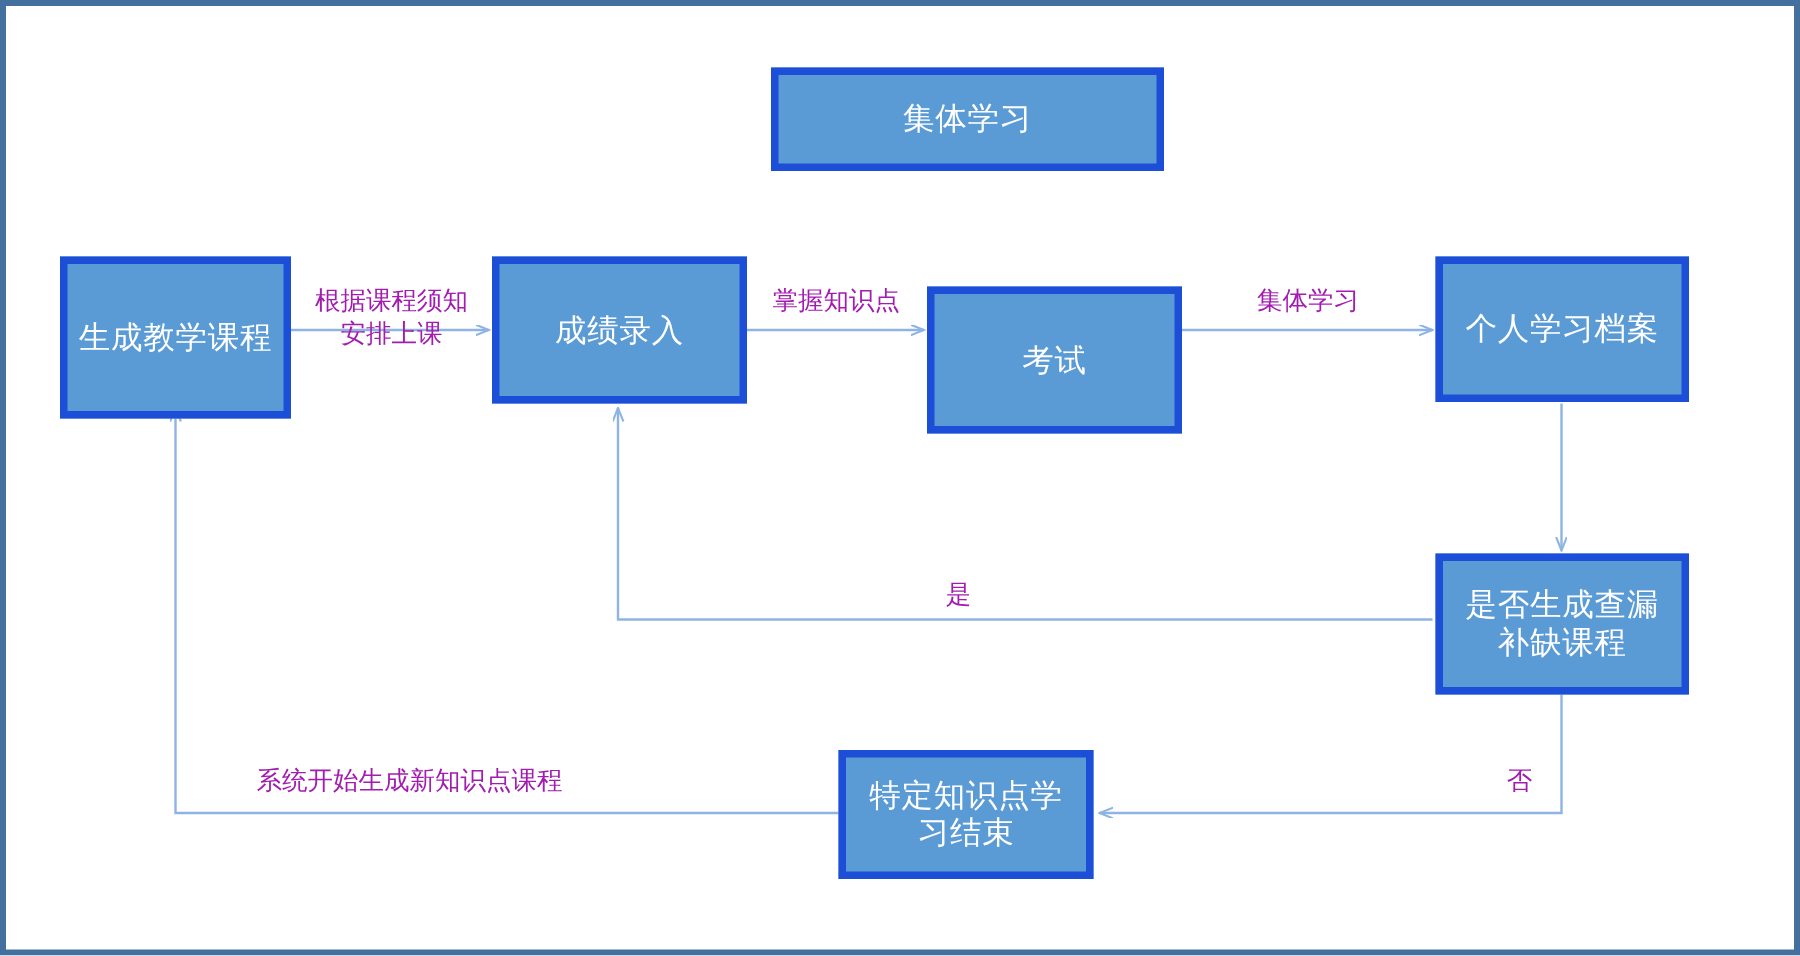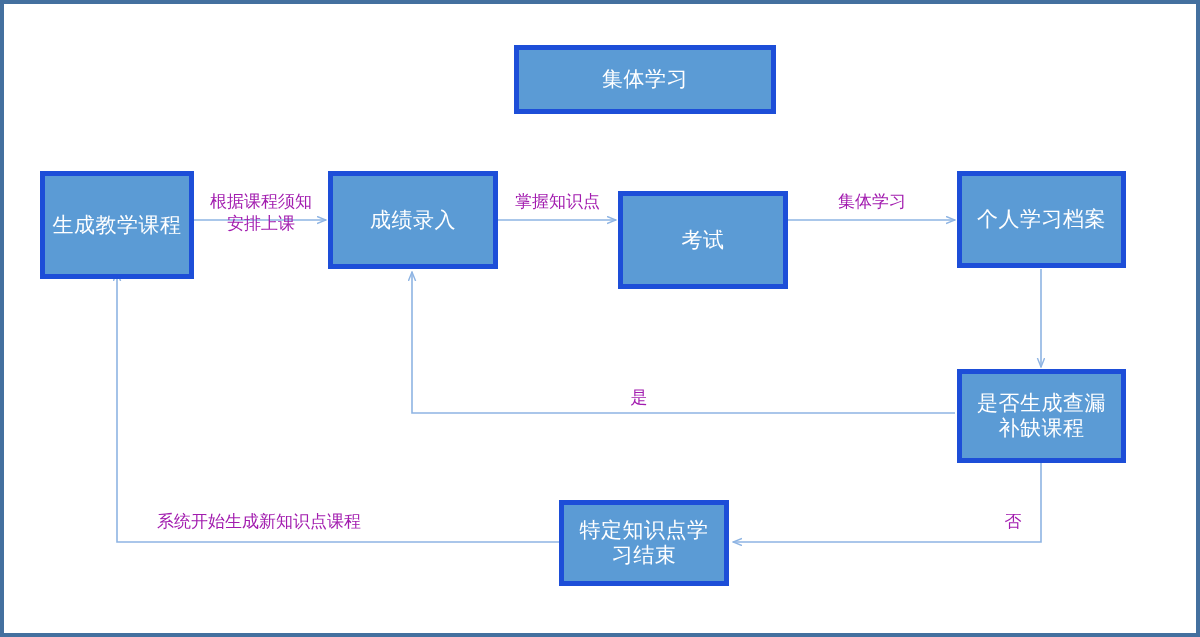--- a/index.html
+++ b/index.html
@@ -117,15 +117,15 @@
 
   <div class="edge-label el-center" style="left:497px; top:187px; width:113px;text-align:center;">掌握知识点</div>
 
   <div class="edge-label el-center" style="left:822px; top:187px; width:92px;">集体学习</div>
 
 
   <div class="edge-label el-center" style="left:622px; top:383px; width:26px;">是</div>
 
   <div class="edge-label el-center" style="left:996px; top:507px; width:26px;">否</div>
 
-  <div class="edge-label el-left" style="left:153px; top:507px; width:290px;">系统开始生成新知识点课程</div>
+  <div class="edge-label el-left" style="left:124px; top:507px; width:290px;text-align:center;">系统开始生成新知识点课程</div>
 
 </div>
 
 </body></html>

